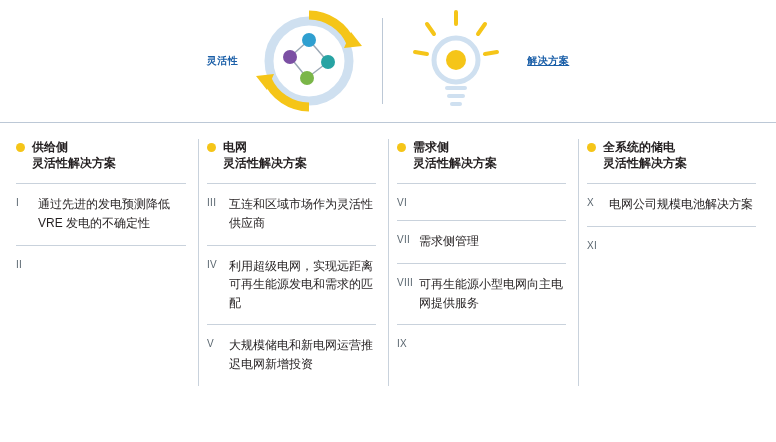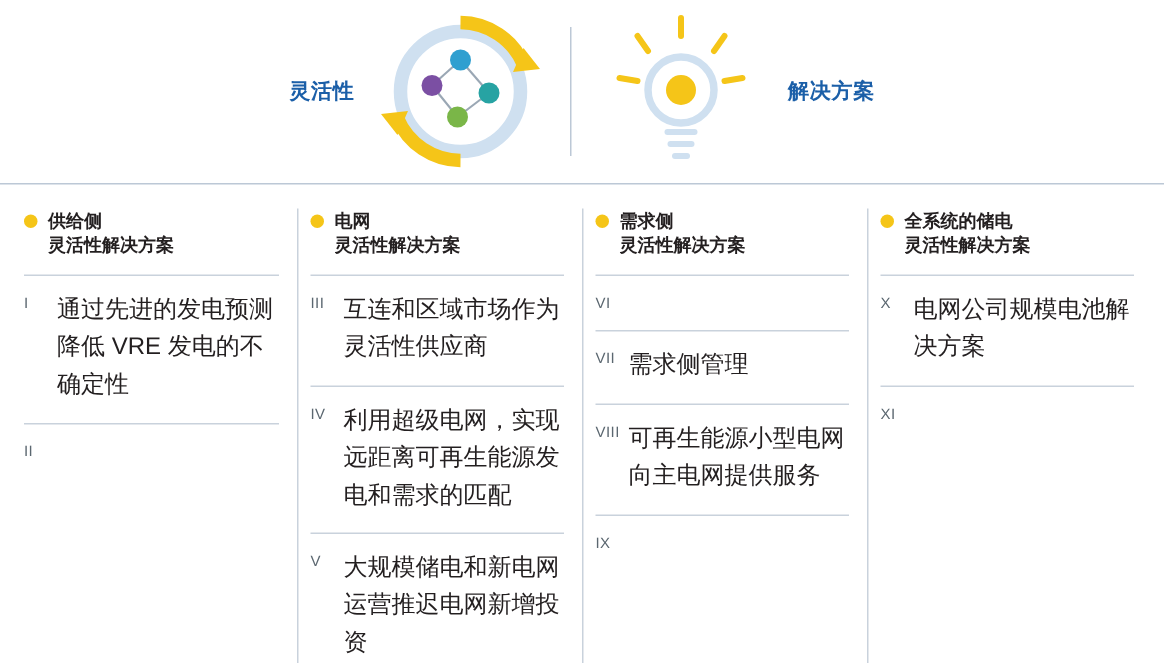--- a/index.html
+++ b/index.html
@@ -25,27 +25,27 @@
   .banner-inner {
     position: absolute;
     left: 0; right: 0; top: 0;
     height: 121px;
     display: flex;
     align-items: center;
     justify-content: center;
   }
   .banner-label {
     color: #1b5fa8;
-    font-size: 14px;
+    font-size: 10px;
     font-weight: bold;
     letter-spacing: .5px;
     white-space: nowrap;
   }
   .banner-label.left { margin-right: 12px; }
-  .banner-label.right { margin-left: 12px; }
+  .banner-label.right { margin-left: 12px; text-decoration: underline; }
 
   .graphic {
     width: 118px;
     height: 118px;
     position: relative;
   }
   .graphic svg { display: block; }
 
   .divider-vert {
     width: 1px;
@@ -99,21 +99,21 @@
   .item:first-of-type { border-top: 1px solid #c9d2dc; }
   .num {
     font-size: 10px;
     color: #5b6770;
     width: 22px;
     flex: 0 0 22px;
     padding-top: 2px;
     letter-spacing: .3px;
   }
   .txt {
-    font-size: 16px;
+    font-size: 12px;
     line-height: 1.55;
     color: #231f20;
   }
 </style>
 </head>
 <body>
 
 <div class="banner">
   <div class="banner-inner">
 

